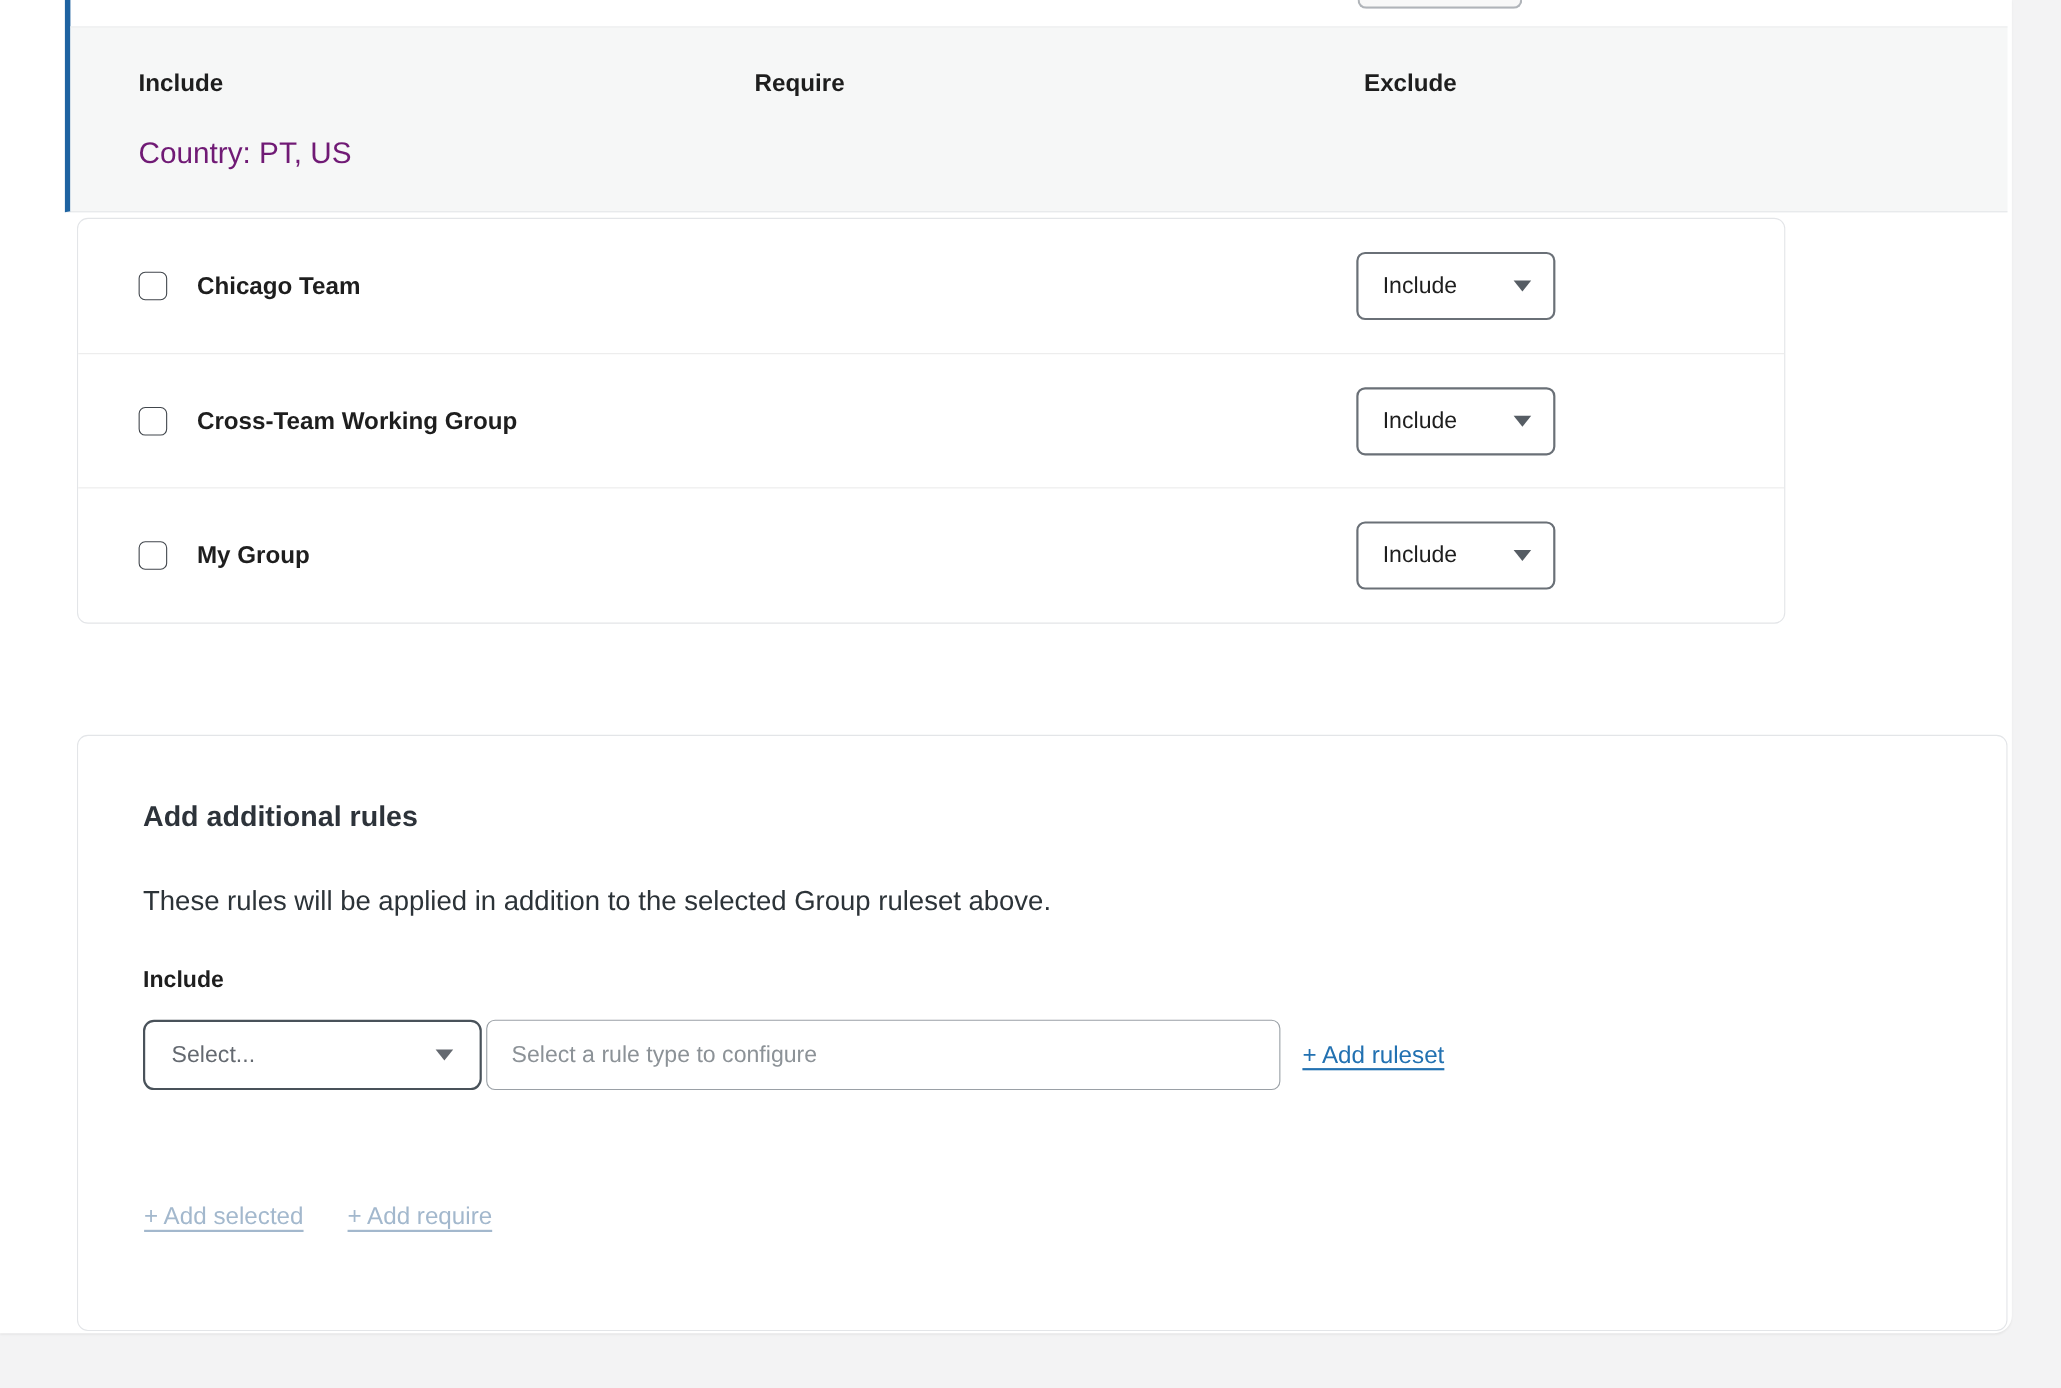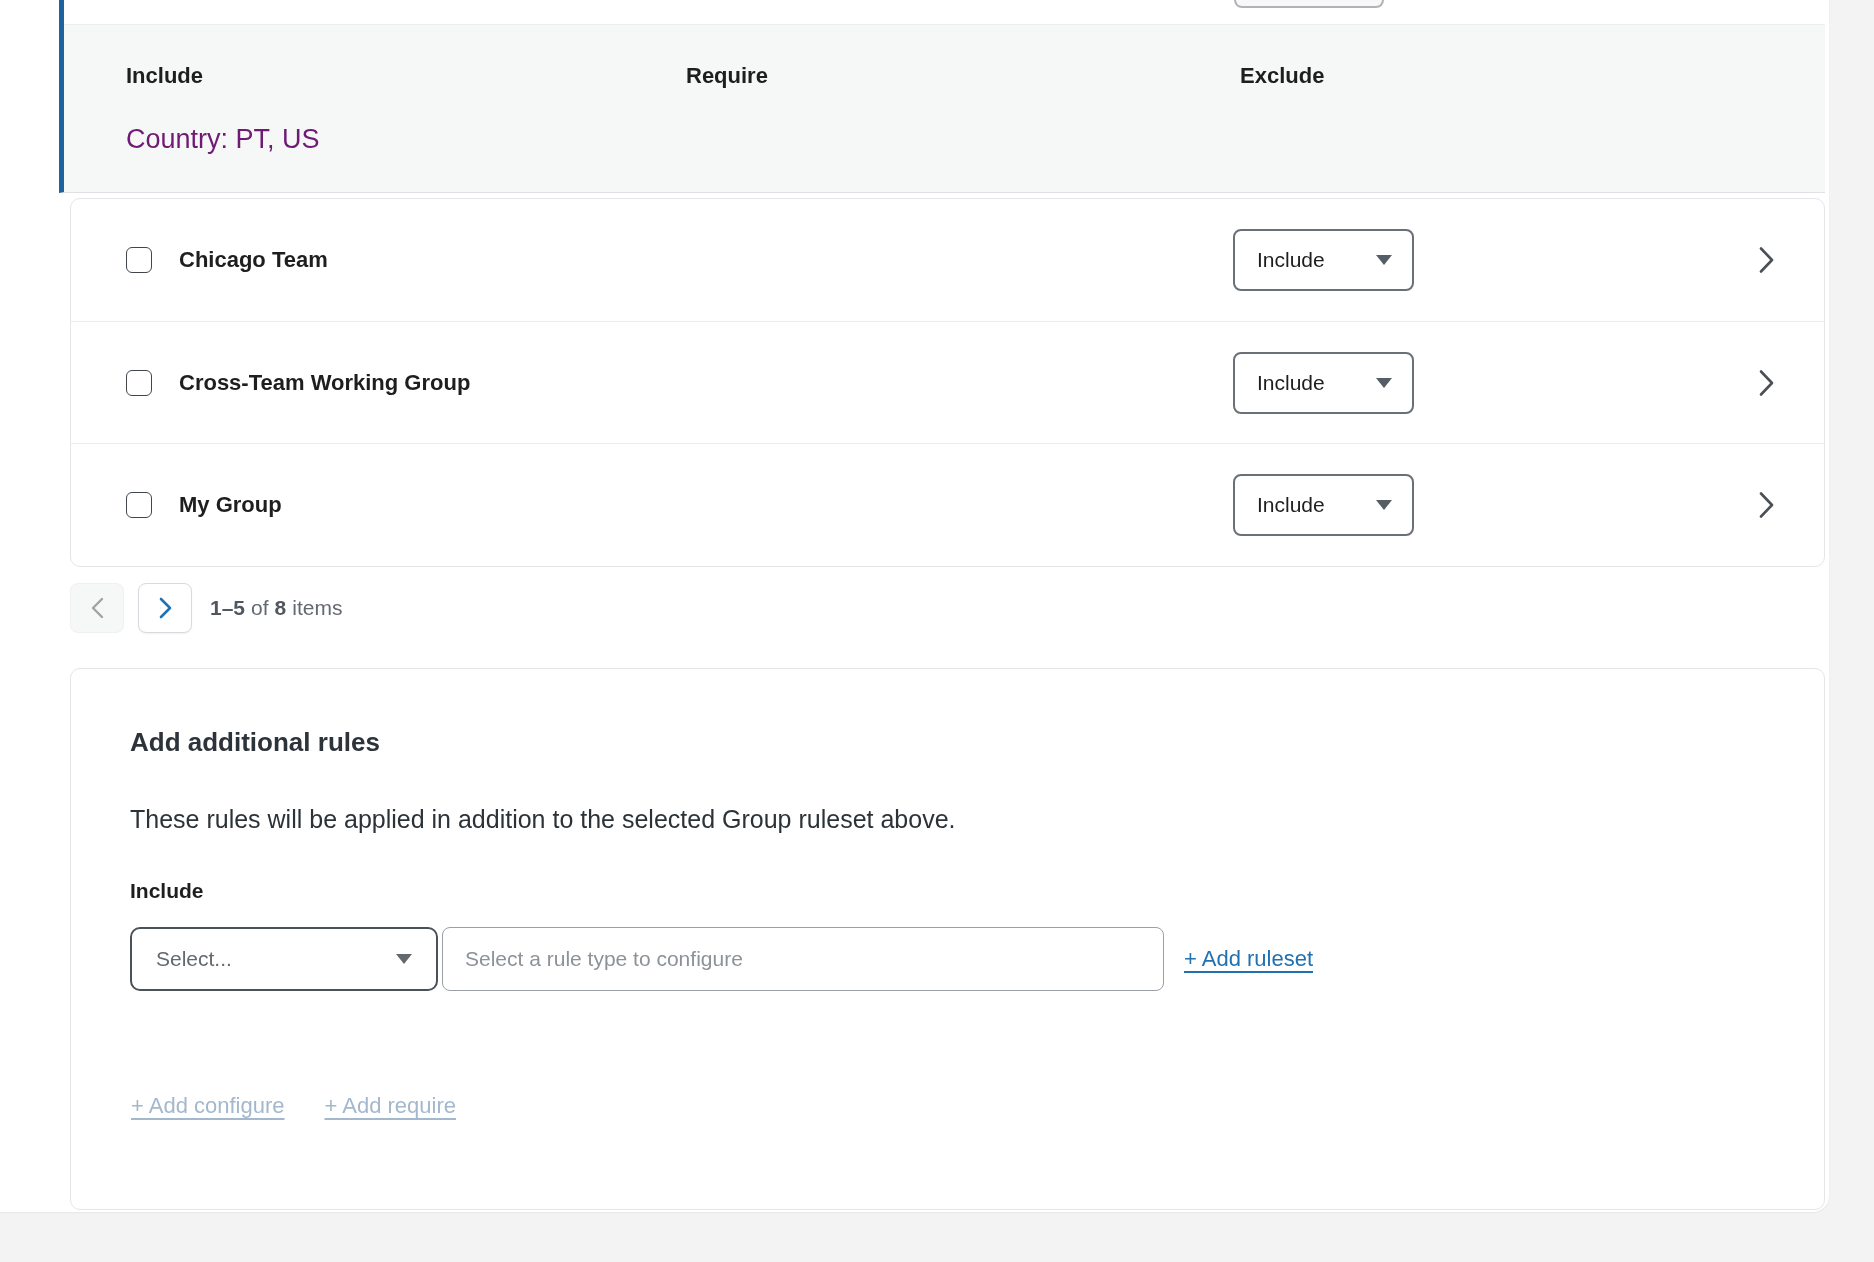--- a/index.html
+++ b/index.html
@@ -47,21 +47,21 @@
   .col-include{left:62px;}
   .col-require{left:622px;}
   .col-exclude{left:1176px;}
   .include-values{
     position:absolute;left:62px;top:99px;
     font-size:27px;font-weight:400;color:#701a75;white-space:nowrap;
   }
   
   .rows-card{
     position:absolute;left:70px;top:198px;
-    width:1755px;height:369px;
+    width:1553px;height:369px;
     background:#fff;
     border:1px solid #e3e5e8;border-radius:10px;
     box-sizing:border-box;
     display:flex;flex-direction:column;overflow:hidden;
   }
   .group-row{
     flex:1;position:relative;
     display:flex;align-items:center;
     padding-left:55px;
   }
@@ -192,53 +192,35 @@
         </div>
         <div class="row-chevron">
           <svg width="15" height="27" viewBox="0 0 15 27">
               <path d="M2 2 L13 13.5 L2 25" fill="none" stroke="#4a5056" stroke-width="2.6" stroke-linecap="round" stroke-linejoin="round"></path>
             </svg>
         </div>
       </div>
 
     </div>
 
-    <div class="pagination">
-      <div class="page-btn prev">
-        <svg width="13" height="22" viewBox="0 0 13 22">
-            <path d="M11 2 L2 11 L11 20" fill="none" stroke="#9ea3a8" stroke-width="2.4" stroke-linecap="round" stroke-linejoin="round"></path>
-          </svg>
-      </div>
-      <div class="page-btn next">
-        <svg width="13" height="22" viewBox="0 0 13 22">
-            <path d="M2 2 L11 11 L2 20" fill="none" stroke="#2271b1" stroke-width="2.6" stroke-linecap="round" stroke-linejoin="round"></path>
-          </svg>
-      </div>
-      <div class="page-info">
-        <span class="strong">1–5</span>
-        <span>of</span>
-        <span class="strong">8</span>
-        <span>items</span>
-      </div>
-    </div>
 
     <div class="add-card">
       <div class="add-title">Add additional rules</div>
       <div class="add-desc">These rules will be applied in addition to the selected Group ruleset above.</div>
       <div class="add-include-label">Include</div>
 
       <div class="controls">
         <div class="rule-select">
           <span>Select...</span>
           <span class="caret"></span>
         </div>
         <input class="rule-input" type="text" placeholder="Select a rule type to configure" style="">
         <a class="link add-include-link">+ Add ruleset</a>
       </div>
 
       <div class="bottom-links">
-        <a class="link muted-link">+ Add configure</a>
+        <a class="link muted-link">+ Add selected</a>
         <a class="link muted-link">+ Add require</a>
       </div>
     </div>
 
   </div>
 </div>
 
 </body></html>

